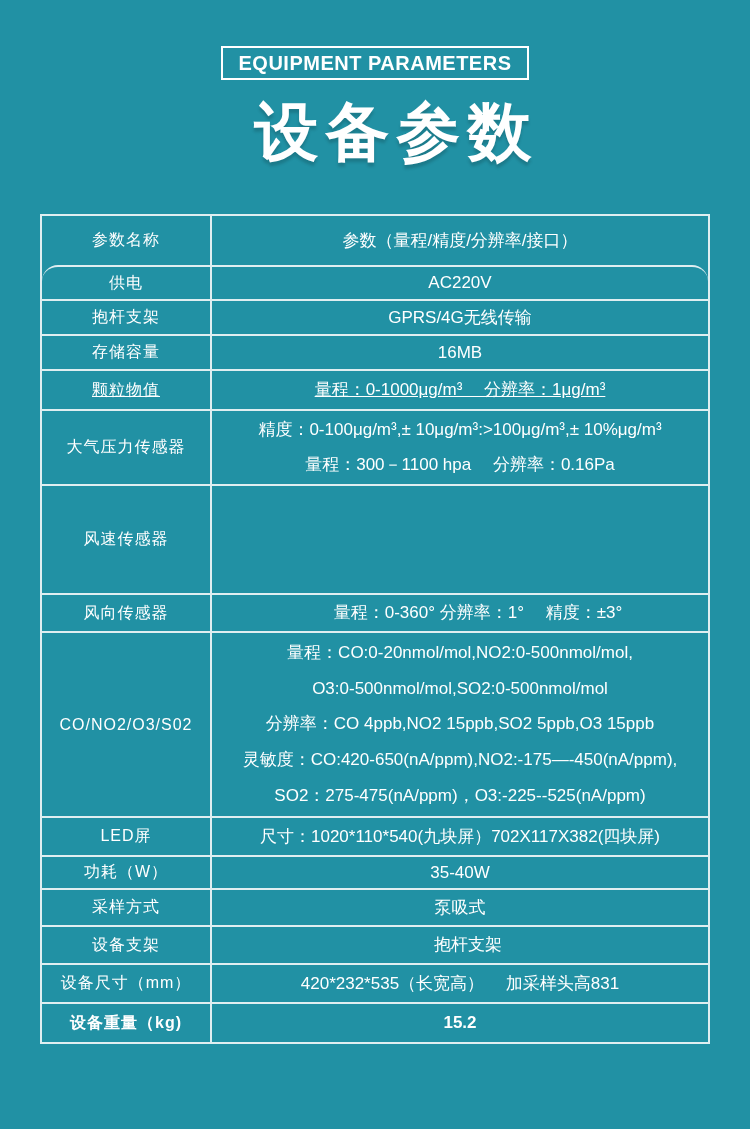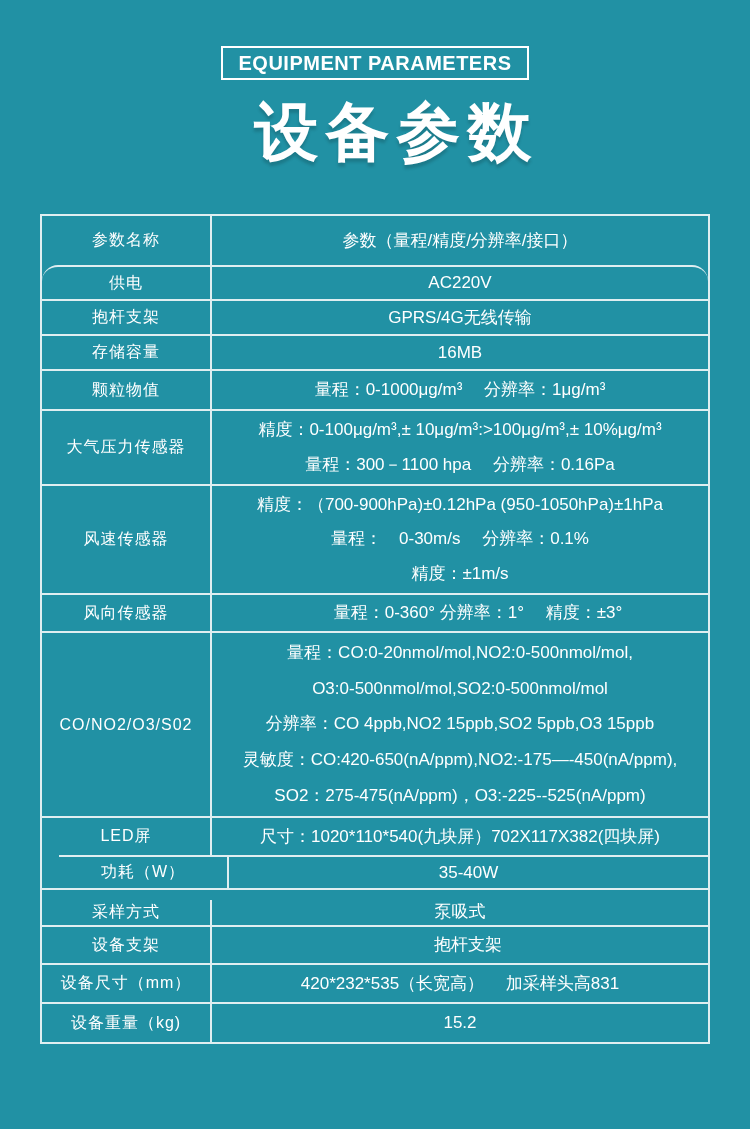--- a/index.html
+++ b/index.html
@@ -68,31 +68,31 @@
   }
   .value-line{
     line-height:22px;
     white-space:nowrap;
   }
   
   .spec-row:nth-child(1){min-height:49px;}
   .spec-row:nth-child(2){min-height:34px;border-radius:16px;}
   .spec-row:nth-child(3){min-height:35px;}
   .spec-row:nth-child(4){min-height:35px;justify-content:flex-end;}
-  .spec-row:nth-child(5){min-height:40px;}
+  .spec-row:nth-child(5){min-height:40px;text-decoration:underline;}
   .spec-row:nth-child(6){min-height:75px;}
   .spec-row:nth-child(7){min-height:109px;}
   .spec-row:nth-child(8){min-height:38px;gap:36px;}
   .spec-row:nth-child(9){min-height:185px;}
   .spec-row:nth-child(10){min-height:39px;}
-  .spec-row:nth-child(11){min-height:33px;margin-left:17px;}
-  .spec-row:nth-child(12){min-height:37px;align-items:flex-end;}
+  .spec-row:nth-child(11){min-height:33px;}
+  .spec-row:nth-child(12){min-height:37px;}
   .spec-row:nth-child(13){min-height:38px;gap:16px;}
   .spec-row:nth-child(14){min-height:39px;}
-  .spec-row:nth-child(15){min-height:40px;}
+  .spec-row:nth-child(15){min-height:40px;font-weight:bold;}
 </style>
 </head>
 <body>
 
 <div>
   <div class="badge">EQUIPMENT PARAMETERS</div>
 
   <div class="title">设备参数</div>
 
   <div class="spec-table" id="spec-table">
@@ -128,25 +128,20 @@
       </div>
       <div class="spec-row">
         <div class="label-cell">大气压力传感器</div>
         <div class="value-cell">
           <div class="value-line">精度：0-100μg/m³,± 10μg/m³:&gt;100μg/m³,± 10%μg/m³</div>
           <div class="value-line">量程：300－1100 hpa　 分辨率：0.16Pa</div>
         </div>
       </div>
       <div class="spec-row">
         <div class="label-cell">风速传感器</div>
-        <div class="value-cell">
-          <div class="value-line">精度：（700-900hPa)±0.12hPa (950-1050hPa)±1hPa</div>
-          <div class="value-line">量程：　0-30m/s　 分辨率：0.1%</div>
-          <div class="value-line">精度：±1m/s</div>
-        </div>
       </div>
       <div class="spec-row">
         <div class="label-cell">风向传感器</div>
         <div class="value-cell">
           <div class="value-line">量程：0-360° 分辨率：1°　 精度：±3°</div>
         </div>
       </div>
       <div class="spec-row">
         <div class="label-cell">CO/NO2/O3/S02</div>
         <div class="value-cell">

